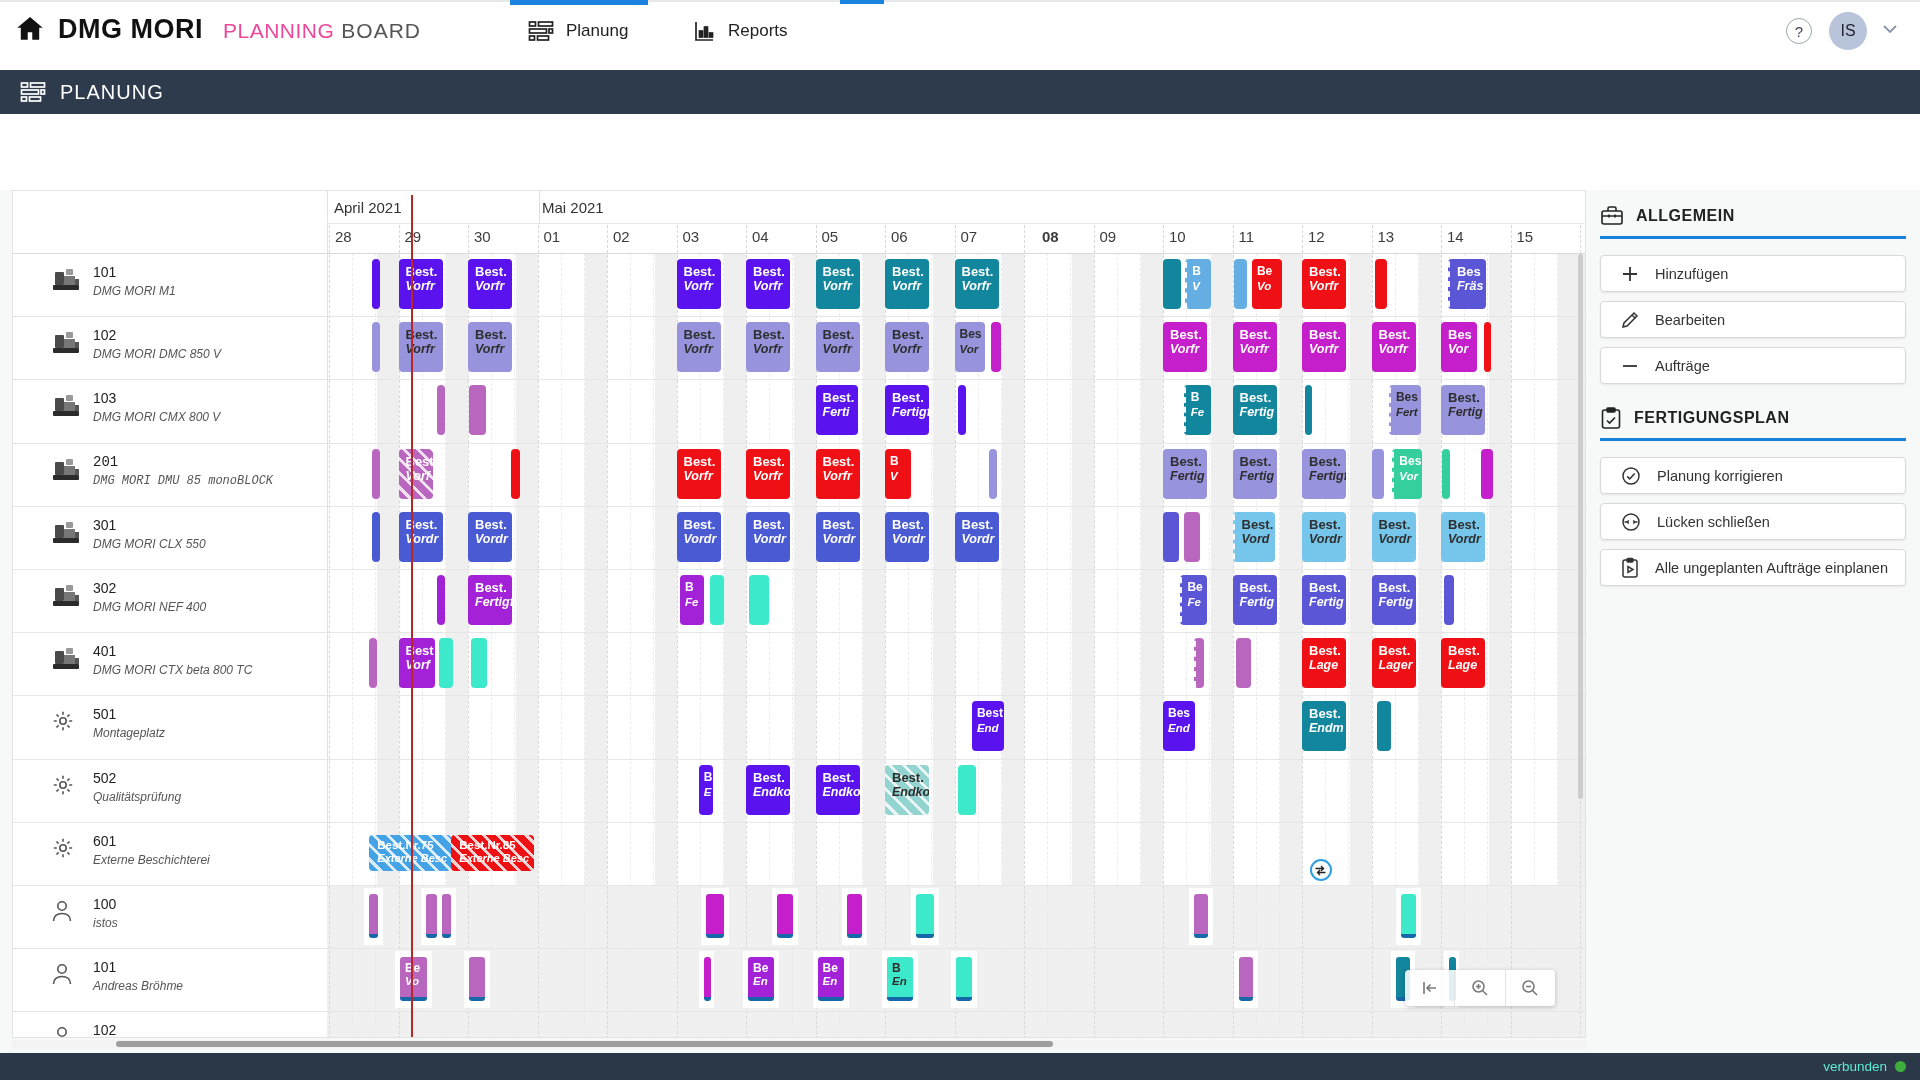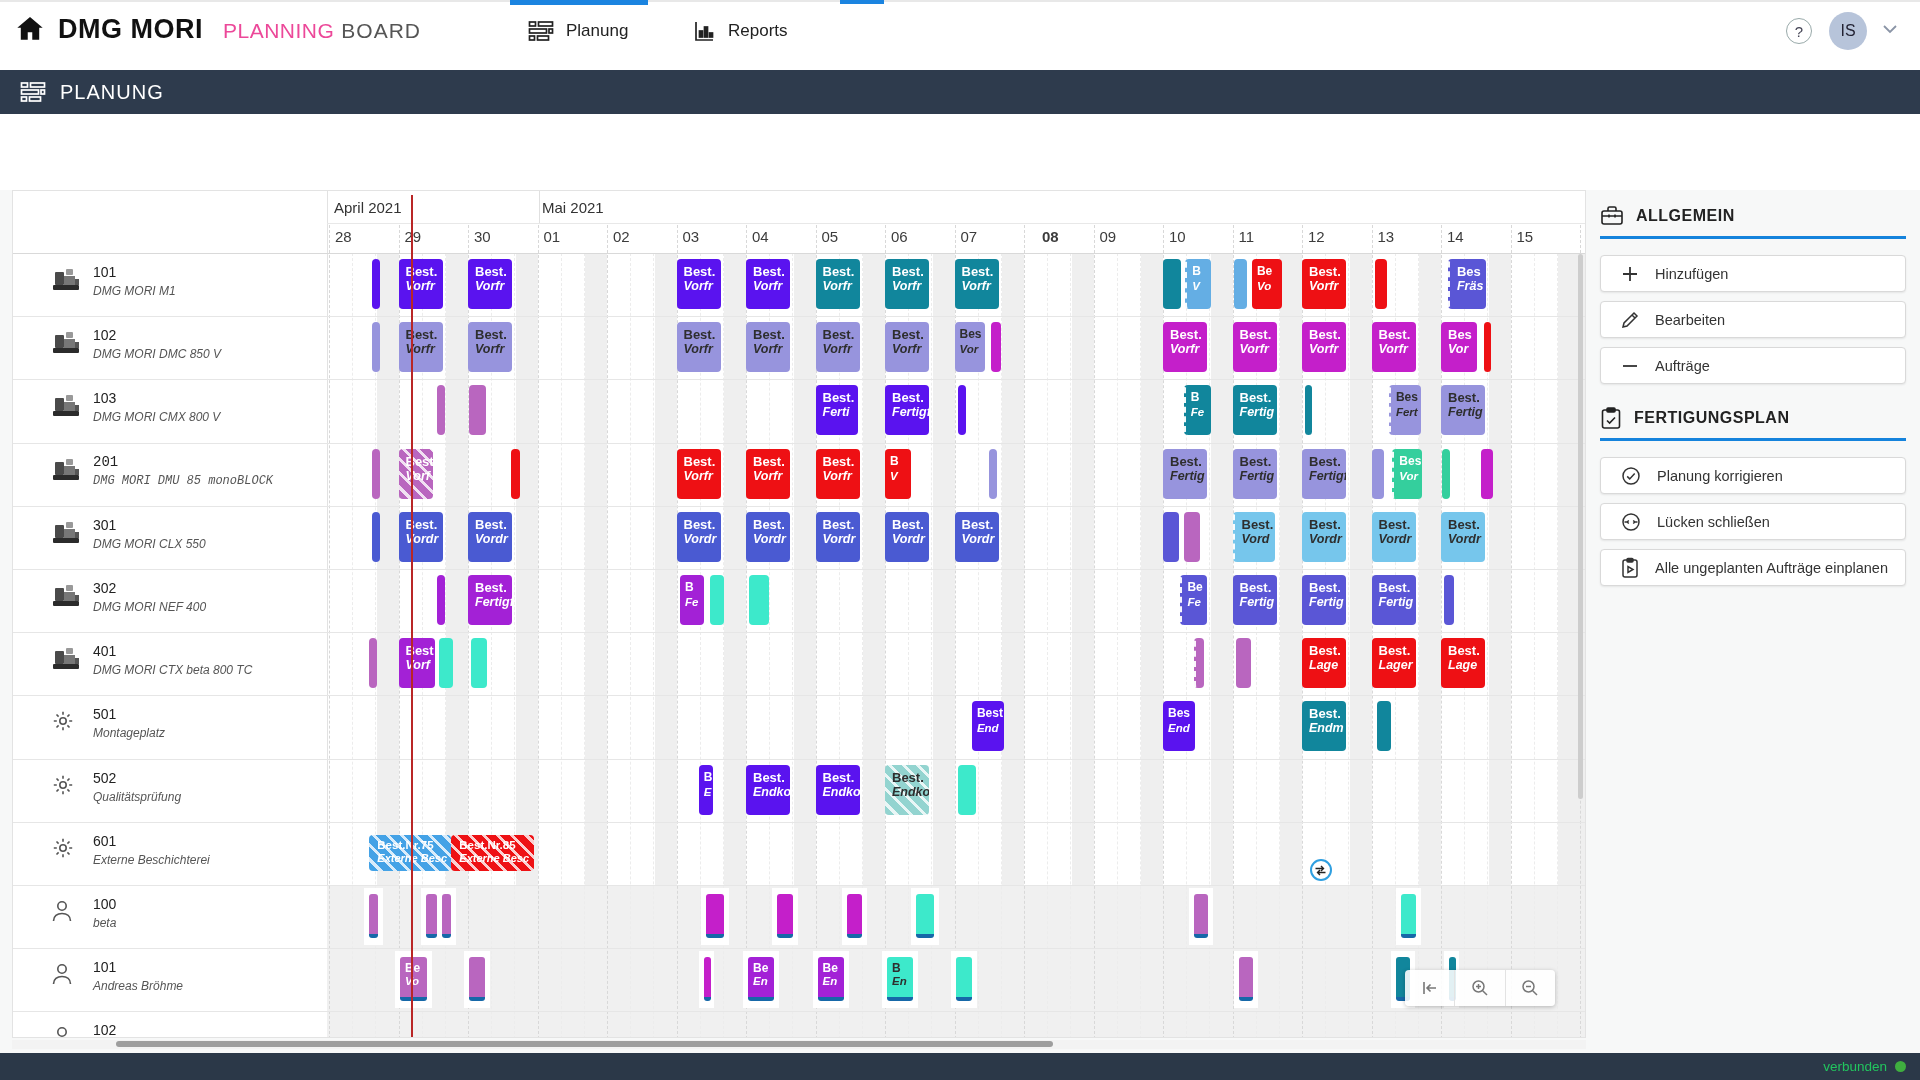--- a/index.html
+++ b/index.html
@@ -110,21 +110,21 @@
   .sechead { display:flex; align-items:center; gap:12px; font-size:16px; font-weight:600;
     letter-spacing:0.5px; color:#222; height:24px; }
   .secline { height:3px; background:#1583dc; margin-top:8px; }
   .sbtn { height:37px; background:#fff; border:1px solid #d9d9d9; border-radius:4px;
     box-shadow:0 1px 2px rgba(0,0,0,.08); display:flex; align-items:center; gap:16px;
     padding-left:20px; font-size:14.5px; color:#333; margin-top:9px; cursor:pointer;}
 
   
   #statusbar { position:absolute; left:0; top:1053px; width:1920px; height:27px; background:#2b3848;
     display:flex; align-items:center; justify-content:flex-end; gap:8px; padding-right:14px;}
-  #statusbar .st { color:#22c55e; font-size:13.5px; }
+  #statusbar .st { color:#5eead4; font-size:13.5px; }
   #statusbar .dot { width:11px; height:11px; border-radius:50%; background:#3fae3f; }
   svg { display:block; }
 </style>
 </head>
 <body>
 
 <div id="stage">
 
   <div id="topbar">
     <div id="tophair"></div>
@@ -370,21 +370,21 @@
             <div class="nm">Externe Beschichterei</div>
           </div>
           <div class="reslabel" style="top: 694px; height: 63.2px; position: absolute;">
             <div class="ric">
               <svg width="22" height="24" viewBox="0 0 22 24" fill="none" stroke="#555" stroke-width="1.6">
                 <circle cx="11" cy="7" r="4.2"></circle>
                 <path d="M2.5 22c0-4.8 3.6-7.5 8.5-7.5s8.5 2.7 8.5 7.5"></path>
               </svg>
             </div>
             <div class="num">100</div>
-            <div class="nm">beta</div>
+            <div class="nm">istos</div>
           </div>
           <div class="reslabel" style="top: 757.2px; height: 63.2px; position: absolute;">
             <div class="ric">
               <svg width="22" height="24" viewBox="0 0 22 24" fill="none" stroke="#555" stroke-width="1.6">
                 <circle cx="11" cy="7" r="4.2"></circle>
                 <path d="M2.5 22c0-4.8 3.6-7.5 8.5-7.5s8.5 2.7 8.5 7.5"></path>
               </svg>
             </div>
             <div class="num">101</div>
             <div class="nm">Andreas Bröhme</div>

